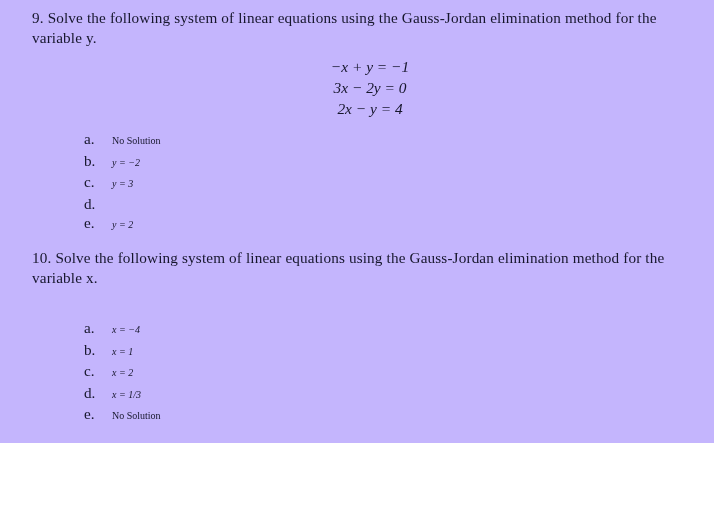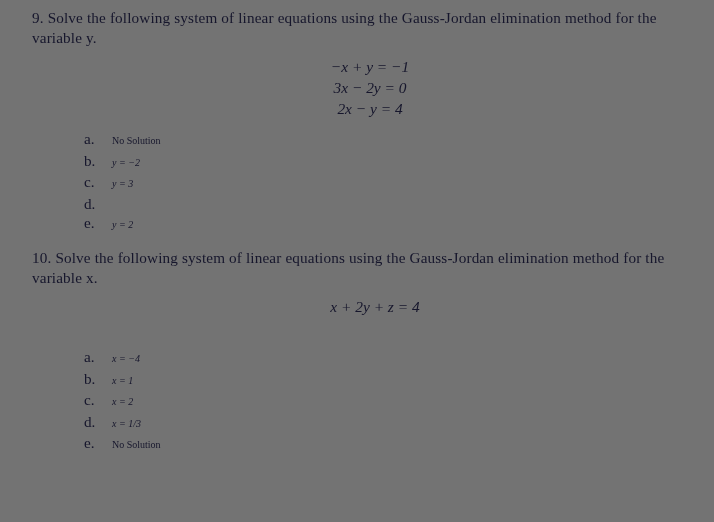--- a/index.html
+++ b/index.html
@@ -11,22 +11,22 @@
     width: 714px;
     height: 522px;
     overflow: hidden;
     font-family: "Liberation Serif", "DejaVu Serif", serif;
     color: #16162c;
     -webkit-font-smoothing: antialiased;
   }
   .page {
     position: relative;
     width: 714px;
-    height: 522px;
-    background: #737373;
+    height: 443px;
+    background: #c4b5fd;
     text-decoration: underline;
   }
 
   
   .question {
     position: absolute;
     left: 0;
     width: 714px;
   }
   #question-9  { top: 8px; }
@@ -123,21 +123,20 @@
       </li>
     </ul>
 
   </section>
 
   <section class="question" id="question-10">
 
     <p class="stem">10.  Solve the following system of linear equations using the Gauss-Jordan elimination method for the variable x.</p>
 
     <ul class="equations" id="q10-equations">
-      <li class="eq-var">x + 2y + z = 4</li>
     </ul>
 
     <ul class="choices" id="q10-choices">
       <li>
         <span class="choice-letter">a.</span>
         <span class="choice-text math eq-var">x = −4</span>
       </li>
       <li>
         <span class="choice-letter">b.</span>
         <span class="choice-text math eq-var">x = 1</span>

